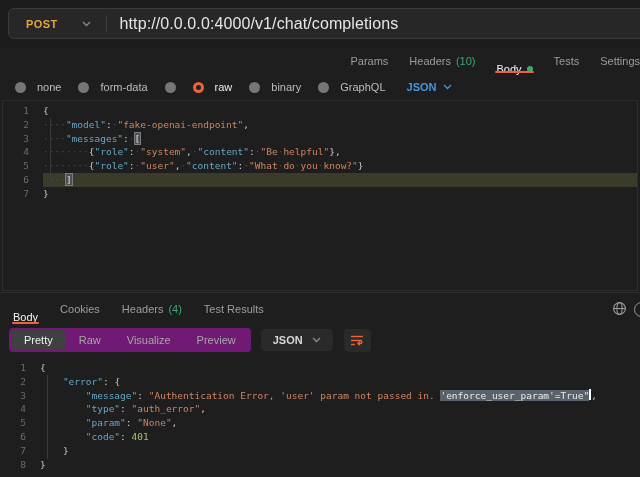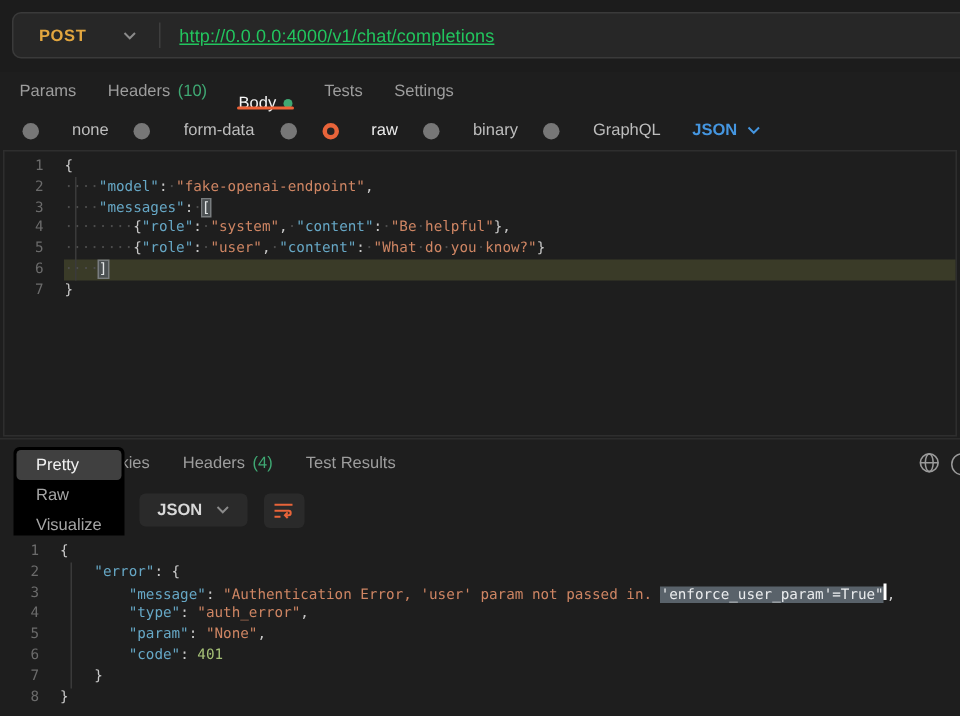--- a/index.html
+++ b/index.html
@@ -9,33 +9,33 @@
     -webkit-font-smoothing:antialiased;
   }
   
   .topbar{position:absolute;top:0;left:0;right:0;height:48px;background:#1c1c1c;text-align:center;}
   .urlbox{position:absolute;top:8px;left:8px;right:-8px;height:31px;background:#272727;
     border:1px solid #3a3a3a;border-radius:6px;display:flex;align-items:center;box-sizing:border-box;}
   .method{color:#e2a63f;font-weight:bold;font-size:11px;letter-spacing:.4px;padding-left:17px;}
   .chev{display:inline-block;}
   .method-chev{margin-left:24px;display:flex;align-items:center;}
   .vdiv{width:1px;height:17px;background:#3e3e3e;margin:0 13px 0 15px;}
-  .url{color:#22c55e;font-size:12px;letter-spacing:.1px;text-decoration:underline;}
+  .url{color:#e5e5e5;font-size:16px;letter-spacing:.1px;}
   
   .tabsrow{position:absolute;left:0;right:0;display:flex;align-items:stretch;font-size:11px;color:#9d9d9d;}
-  #req-tabs{top:48px;height:25px;padding-left:13px;gap:21px;}
+  #req-tabs{top:48px;height:25px;padding-left:13px;gap:21px;justify-content:flex-end;}
   .tab{position:relative;display:flex;align-items:center;gap:5px;cursor:default;}
   .tab.active{color:#f5f5f5;margin-top:16px;}
   .tab .underline{position:absolute;left:-1px;right:-1px;bottom:0;height:2px;background:#ee6237;border-radius:1px;}
   .count{color:#3fa873;}
   .greendot{width:6px;height:6px;border-radius:50%;background:#3fa873;}
   
   .mode-row{position:absolute;top:74px;left:0;right:0;height:26px;display:flex;align-items:center;
     padding-left:15px;gap:17px;font-size:11px;color:#bdbdbd;}
-  .opt{display:flex;align-items:center;gap:22px;}
+  .opt{display:flex;align-items:center;gap:11px;}
   .radio{width:11px;height:11px;border-radius:50%;background:#777;box-sizing:border-box;flex:none;}
   .opt.sel .radio{background:#242424;border:3.5px solid #e8643a;}
   .opt.sel .optlabel{color:#ececec;}
   .lang{display:flex;align-items:center;gap:7px;color:#4596e0;font-weight:bold;font-size:11px;margin-left:4px;}
   
   .editor{position:absolute;background:#1e1e1e;font-family:"DejaVu Sans Mono",monospace;font-size:9.5px;}
   #req-editor{top:100px;left:2px;right:2px;height:191px;border:1px solid #2e2e2e;padding-top:3px;box-sizing:border-box;}
   #resp-editor{top:357px;left:0;right:0;bottom:0;padding-top:4px;}
   .line{display:flex;height:13.8px;line-height:13.8px;white-space:pre;}
   .line.cur{background:linear-gradient(to right,transparent 40px,#3a3b28 40px);}
@@ -51,21 +51,21 @@
   .caret{display:inline-block;width:2px;height:11px;background:#ffffff;vertical-align:-1px;}
   .guide{position:absolute;width:1px;background:#3a3a3a;left:47px;}
   #req-editor .guide{top:17px;height:69px;}
   #resp-editor .guide{top:18px;height:84px;}
   
   #resp-header{top:292px;height:31px;padding-left:13px;gap:22px;border-top:1px solid #2c2c2c;background:#1e1e1e;}
   .globe{position:absolute;right:13px;top:8px;}
   .clipped-ic{position:absolute;right:-9px;top:9px;width:13px;height:13px;border:1.5px solid #9a9a9a;border-radius:50%;}
   
   .resp-toolbar{position:absolute;top:325px;left:9px;right:0;height:30px;display:flex;align-items:center;gap:10px;}
-  .seg{display:flex;background:#000000;border-radius:4px;padding:2px;flex-direction:column;}
+  .seg{display:flex;background:#701a75;border-radius:4px;padding:2px;}
   .chip{padding:4px 13px;font-size:11px;color:#a6a6a6;border-radius:3px;}
   .chip.active{background:#404040;color:#f2f2f2;}
   .lang-btn{display:flex;align-items:center;gap:9px;background:#2a2a2a;border-radius:4px;
     padding:5px 12px;font-size:11px;color:#d8d8d8;font-weight:bold;}
   .wrap-btn{background:#2a2a2a;border-radius:4px;width:27px;height:23px;display:flex;
     align-items:center;justify-content:center;margin-left:1px;}
 </style>
 </head>
 <body>
 

